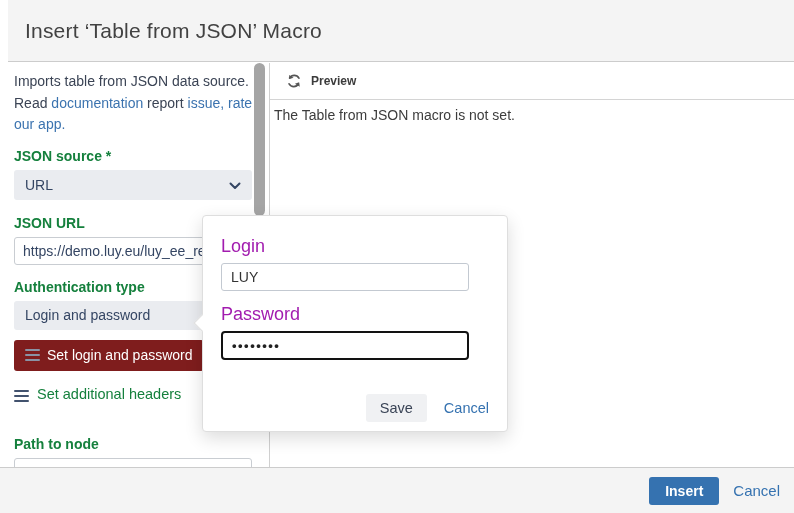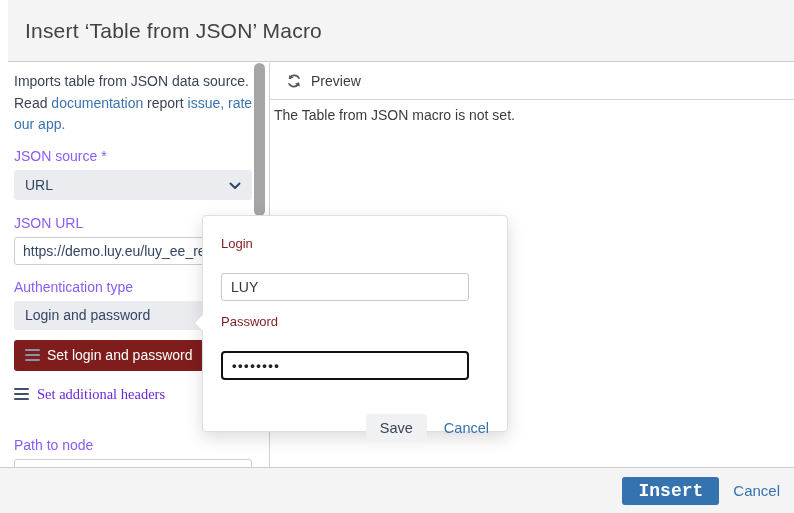--- a/index.html
+++ b/index.html
@@ -13,71 +13,71 @@
   .dlg-title { font-size:21px; font-weight:400; color:#424242; letter-spacing:.2px; }
 
   
   .dlg-body { position:absolute; left:0; top:63px; right:0; bottom:46px; background:#fff; }
 
   
   .sidebar { position:absolute; left:0; top:0; width:270px; height:100%;
     border-right:1px solid #d0d0d0; padding:6px 16px 0 14px; overflow:hidden; }
   .desc { margin-top:2px; font-size:14px; line-height:21.5px; color:#3b4455; width:242px; }
   .desc a { color:#3b73af; text-decoration:none; cursor:pointer;text-align:right; }
-  .field-label { margin-top:12px; font-size:14px; font-weight:400; color:#8b5cf6; }
+  .field-label { margin-top:12px; font-size:14px; font-weight:700; color:#15803d; }
   .select { margin-top:6px; width:238px; height:30px; background:#eaecf0; border-radius:3px;
     display:flex; align-items:center; justify-content:space-between; padding:0 11px;
     font-size:14px; color:#344563; cursor:pointer; }
   .text-input { display:block; margin-top:6px; width:238px; height:28px; border:1px solid #c9cdd2;
     border-radius:3px; padding:0 8px; font-size:14px; color:#344563; font-family:"Liberation Sans",sans-serif; outline:none; }
   .dark-btn { margin-top:10px; height:31px; background:#7f1d1d; border:none; border-radius:3px;
     color:#fff; font-size:14px; display:flex; align-items:center; gap:7px; padding:0 11px;
     font-family:"Liberation Sans",sans-serif; cursor:pointer; }
   .burger { display:inline-flex; flex-direction:column; gap:3px; }
   .burger i { display:block; width:15px; height:2px; background:#8a93a5; border-radius:1px; }
   .burger.dark i { background:#42526e; }
-  .headers-link { margin-top:15px; display:flex; align-items:center; gap:8px; font-size:14.5px;
-    color:#6d28d9; cursor:pointer; background:none; border:none; font-family:Liberation Serif, serif; }
+  .headers-link { margin-top:15px; display:flex; align-items:flex-end; gap:8px; font-size:14.5px;
+    color:#15803d; cursor:pointer; background:none; border:none; font-family:Liberation Sans, sans-serif; }
 
   
   .scroll-thumb { position:absolute; left:254px; top:0; width:11px; height:153px;
     background:#a5a5a5; border-radius:6px; z-index:5; cursor:pointer; }
 
   
   .preview { position:absolute; left:270px; top:0; right:0; height:100%; }
   .preview-header { height:37px; border-bottom:1px solid #d4d4d4; display:flex; align-items:center;
     gap:9px; padding-left:16px; }
-  .preview-title { font-size:14px; font-weight:400; color:#3c3c3c; }
+  .preview-title { font-size:12px; font-weight:700; color:#3c3c3c; }
   .refresh { cursor:pointer; display:inline-flex; }
   .preview-body { padding:7px 4px; font-size:14px; color:#3c3c3c; }
 
   
   .popup { position:absolute; left:202px; top:215px; width:306px; height:217px; background:#fff;
     border:1px solid #dedede; border-radius:4px; box-shadow:0 6px 18px rgba(0,0,0,.14);
     padding:20px 18px; z-index:20; }
   .popup-arrow { position:absolute; left:-7px; top:101px; width:12px; height:12px; background:#fff;
     border-left:1px solid #dedede; border-bottom:1px solid #dedede; transform:rotate(45deg); }
-  .popup-label { font-size:13px; color:#7f1d1d; }
+  .popup-label { font-size:18px; color:#a21caf; }
   .popup-input { display:block; width:248px; height:28px; border:1px solid #c3c9d1; border-radius:3px;
-    margin-top:22px; padding:8px 9px; font-size:14px; color:#333; font-family:"Liberation Sans",sans-serif; outline:none; }
+    margin-top:6px; padding:8px 9px; font-size:14px; color:#333; font-family:"Liberation Sans",sans-serif; outline:none; }
   .popup-label.second { margin-top:13px; }
   .popup-input.password { border:2px solid #121212; border-radius:4px; height:29px;
     font-size:13px; letter-spacing:1.5px; font-weight:700; color:#222; }
   .popup-actions { margin-top:34px; display:flex; align-items:center; gap:17px;justify-content:flex-end; }
   .save-btn { background:#f0f1f3; border:none; border-radius:3px; padding:6px 14px; font-size:14.5px;
     color:#3a4456; font-family:"Liberation Sans",sans-serif; cursor:pointer; }
   .link { color:#3572b0; font-size:14.5px; text-decoration:none; cursor:pointer; background:none; border:none;
     font-family:"Liberation Sans",sans-serif; }
 
   
   .dlg-footer { position:absolute; left:0; bottom:0; width:100%; height:46px; background:#f4f4f4;
     border-top:1px solid #cccccc; display:flex; align-items:center; justify-content:flex-end;
     gap:14px; padding-right:14px; }
   .insert-btn { background:#3572b0; color:#fff; border:none; border-radius:3px; height:28px;
-    padding:0 16px; font-size:18px; font-weight:700; font-family:Liberation Mono, monospace; cursor:pointer; }
+    padding:0 16px; font-size:14px; font-weight:700; font-family:Liberation Sans, sans-serif; cursor:pointer; }
   .footer-cancel { font-size:15px; }
 </style>
 </head>
 <body>
 
 <div class="dialog">
 
   <div class="dlg-header">
     <div class="dlg-title">Insert ‘Table from JSON’ Macro</div>
   </div>

